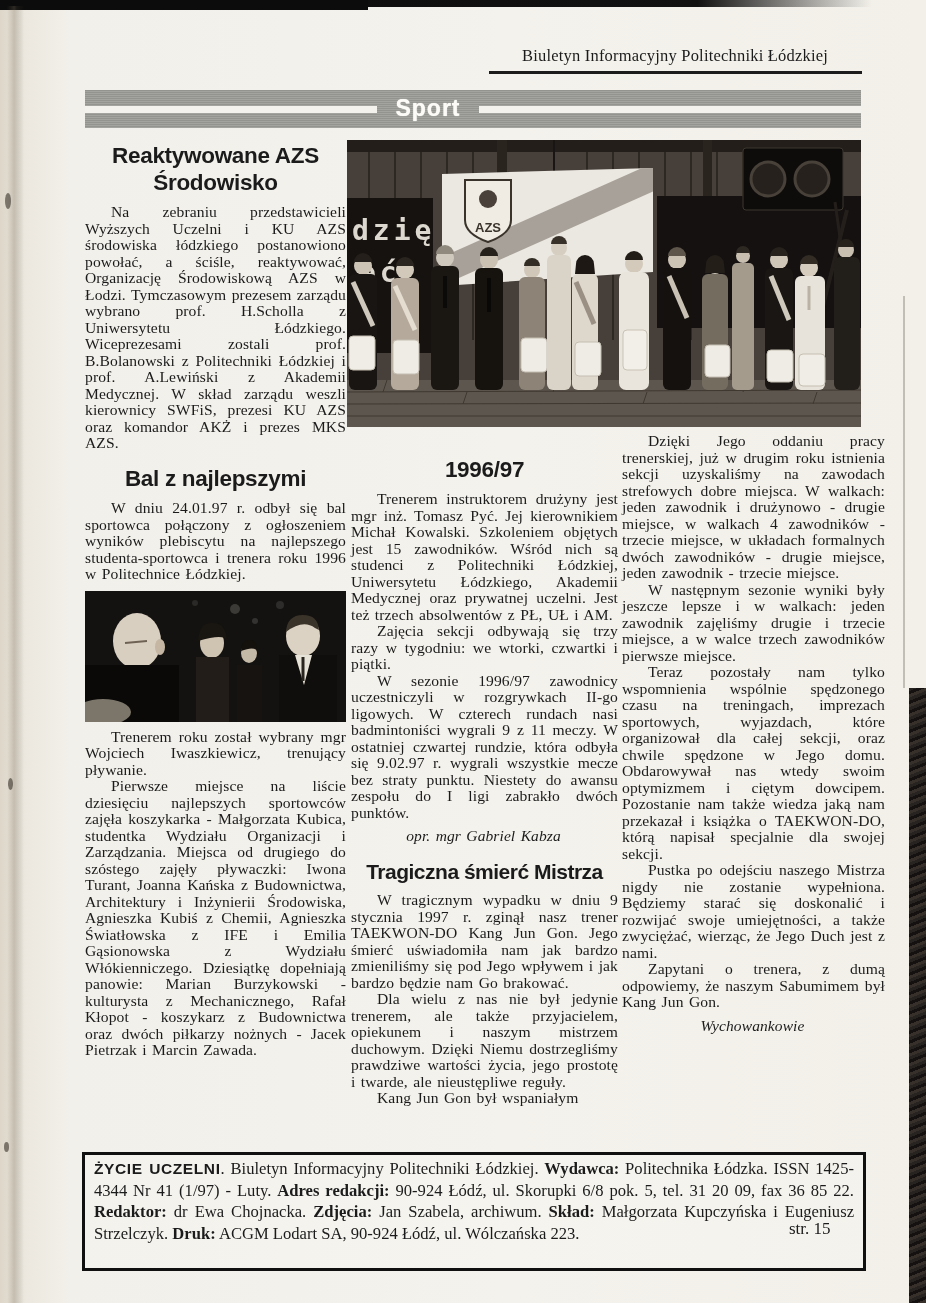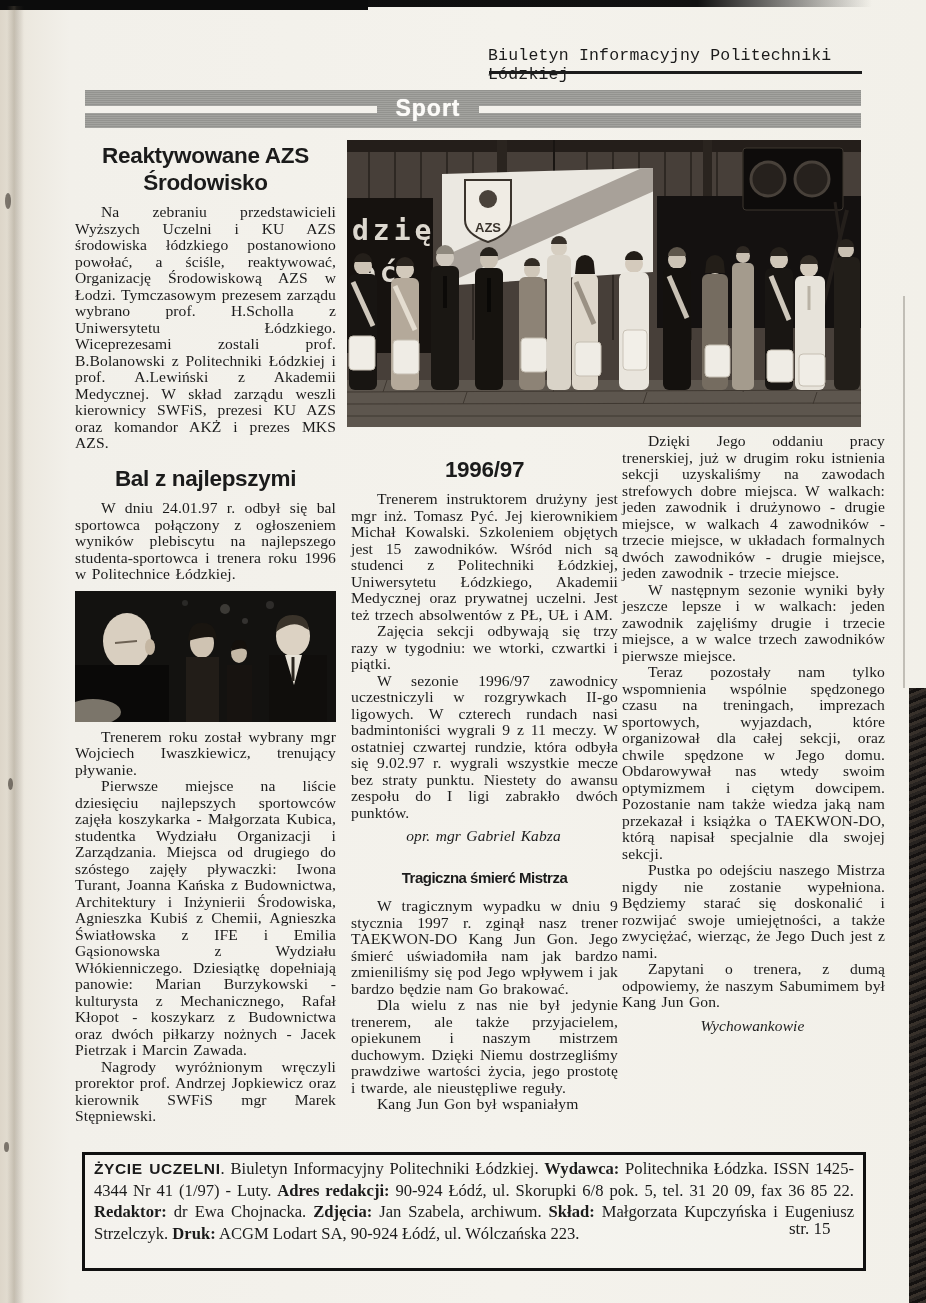--- a/index.html
+++ b/index.html
@@ -11,45 +11,45 @@
             background:linear-gradient(90deg,#0b0b0b 0,#121212 80%,rgba(18,18,18,0) 100%);}
   .scan-top-left{position:absolute;top:0;left:0;width:368px;height:10px;background:#0c0c0c;}
   .crease{position:absolute;top:6px;left:7px;width:17px;height:1297px;
           background:linear-gradient(90deg,rgba(255,255,255,0) 0,rgba(122,110,90,.30) 42%,rgba(88,78,62,.18) 58%,rgba(255,255,255,0) 100%);}
   .speck{position:absolute;background:#37302a;border-radius:50%;opacity:.6;}
   .right-strip{position:absolute;top:688px;right:0;width:17px;height:615px;
                background:repeating-linear-gradient(158deg,#272320 0 3px,#141110 3px 6px,#37302a 6px 9px);}
   .right-line{position:absolute;top:296px;right:21px;width:2px;height:392px;background:rgba(70,62,50,.28);}
 
   
-  .header-title{position:absolute;top:46px;left:488px;width:374px;text-align:left;
-                font-size:16.5px;letter-spacing:.2px;font-family:Liberation Mono, monospace;}
+  .header-title{position:absolute;top:46px;left:488px;width:374px;text-align:center;
+                font-size:16.5px;letter-spacing:.2px;}
   .header-rule{position:absolute;top:71px;left:489px;width:373px;height:2.5px;background:#1c1c1c;}
 
   
   .sport-banner{position:absolute;top:90px;left:85px;width:776px;height:38px;
     background:repeating-linear-gradient(0deg,rgba(255,255,255,.07) 0 1px,rgba(0,0,0,.06) 1px 2px),#9c9c98;}
   .stripe{position:absolute;top:16px;height:7px;background:#f4f2ec;}
   .stripe-left{left:0;width:292px;}
   .stripe-right{left:394px;right:0;}
   .sport-label{position:absolute;top:5px;left:0;width:686px;text-align:center;
     font-family:"Liberation Sans",sans-serif;font-weight:700;font-size:23px;color:#fcfbf8;
     letter-spacing:1px;text-shadow:0 0 1px #fcfbf8;}
 
   
   .col{position:absolute;text-align:justify;font-size:15.6px;line-height:16.5px;
        word-spacing:1.4px;letter-spacing:.1px;}
-  .col-left{left:75px;top:143px;width:261px;}
+  .col-left{left:85px;top:143px;width:261px;}
   .col-mid{left:351px;top:430px;width:267px;}
   .col-right{left:622px;top:433px;width:263px;}
   .para{margin:0;}
   .ind{text-indent:26px;}
   .h1{font-family:"Liberation Sans",sans-serif;font-weight:700;text-align:center;
       font-size:22.5px;line-height:26.5px;letter-spacing:-.3px;margin:0 0 8px;word-spacing:normal;}
-  .h1.tight{font-size:15px;letter-spacing:-.5px;margin:20px 0 7px;}
+  .h1.tight{font-size:21px;letter-spacing:-.5px;margin:14px 0 7px;}
   .h1.gap{margin-top:14px;}
   .byline{font-style:italic;text-align:center;margin:7px 2px 2px 0;font-size:15.5px;}
   .photo{margin:8px 0 7px;line-height:0;}
   .photo-top{position:absolute;top:140px;left:347px;width:514px;height:239px;line-height:0;}
   svg{display:block;}
 
   
   .footer-box{position:absolute;top:1152px;left:82px;width:760px;border:3px solid #101010;
               padding:3px 9px 24px;font-size:16.6px;line-height:21.6px;text-align:justify;
               background:rgba(255,255,255,.15);}
@@ -258,21 +258,20 @@
         <path d="M201 41 q1 -17 17 -17 q15 0 16 15 l-4 -2 q-12 -9 -29 4 z" fill="#3a332a"></path>
         <rect x="194" y="64" width="58" height="67" fill="#100e0c"></rect>
         <polygon points="210,64 227,64 219,94" fill="#e8e3d8"></polygon>
         <line x1="218" y1="66" x2="218" y2="90" stroke="#2a251f" stroke-width="3"></line>
         <ellipse cx="18" cy="121" rx="28" ry="13" fill="#8f887b" opacity="0.85"></ellipse>
       </svg>
     </div>
 
     <p class="para ind">Trenerem roku został wybrany mgr Wojciech Iwaszkiewicz, trenujący pływanie.</p>
     <p class="para ind">Pierwsze miejsce na liście dziesięciu najlepszych sportowców zajęła koszykarka - Małgorzata Kubica, studentka Wydziału Organizacji i Zarządzania. Miejsca od drugiego do szóstego zajęły pływaczki: Iwona Turant, Joanna Kańska z Budownictwa, Architektury i Inżynierii Środowiska, Agnieszka Kubiś z Chemii, Agnieszka Światłowska z IFE i Emilia Gąsionowska z Wydziału Włókienniczego. Dziesiątkę dopełniają panowie: Marian Burzykowski - kulturysta z Mechanicznego, Rafał Kłopot - koszykarz z Budownictwa oraz dwóch piłkarzy nożnych - Jacek Pietrzak i Marcin Zawada.</p>
-    <p class="para ind">Nagrody wyróżnionym wręczyli prorektor prof. Andrzej Jopkiewicz oraz kierownik SWFiS mgr Marek Stępniewski.</p>
   </div>
 
   <div class="col col-mid">
     <h2 class="h1"><br><span>1996/97</span></h2>
     <p class="para ind">Trenerem instruktorem drużyny jest mgr inż. Tomasz Pyć. Jej kierownikiem Michał Kowalski. Szkoleniem objętych jest 15 zawodników. Wśród nich są studenci z Politechniki Łódzkiej, Uniwersytetu Łódzkiego, Akademii Medycznej oraz prywatnej uczelni. Jest też trzech absolwentów z PŁ, UŁ i AM.</p>
     <p class="para ind">Zajęcia sekcji odbywają się trzy razy w tygodniu: we wtorki, czwartki i piątki.</p>
     <p class="para ind">W sezonie 1996/97 zawodnicy uczestniczyli w rozgrywkach II-go ligowych. W czterech rundach nasi badmintoniści wygrali 9 z 11 meczy. W ostatniej czwartej rundzie, która odbyła się 9.02.97 r. wygrali wszystkie mecze bez straty punktu. Niestety do awansu zespołu do I ligi zabrakło dwóch punktów.</p>
     <p class="byline">opr. mgr Gabriel Kabza</p>
 
     <h2 class="h1 tight">Tragiczna śmierć Mistrza</h2>

